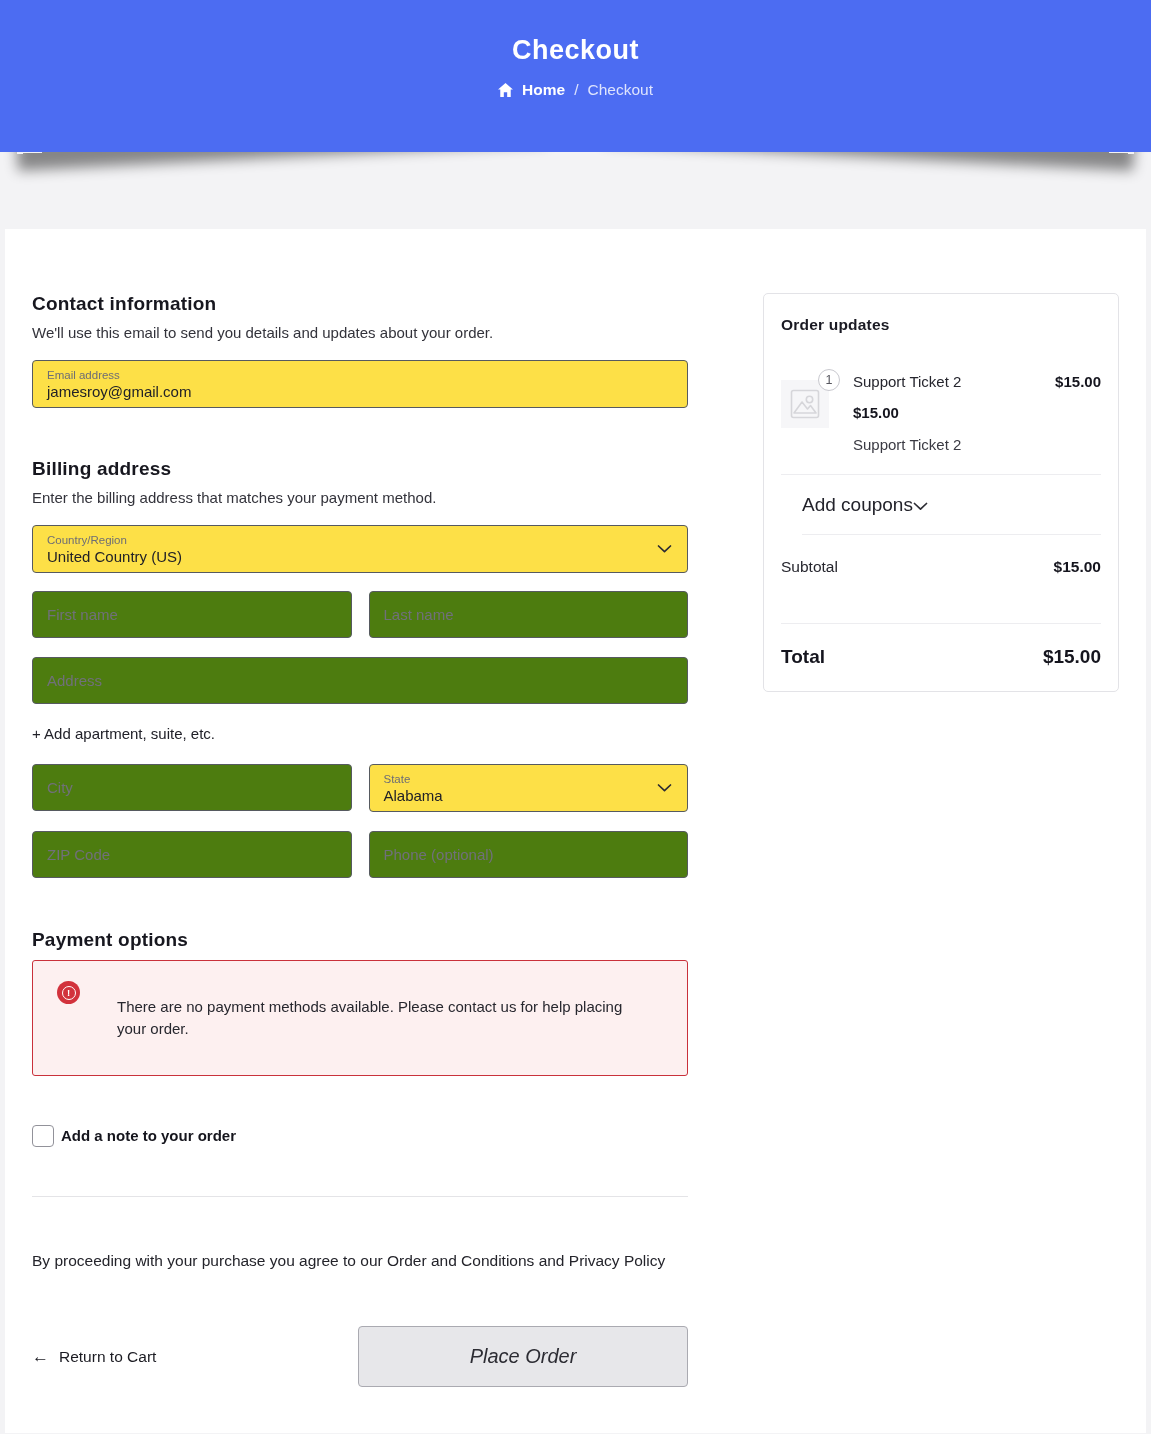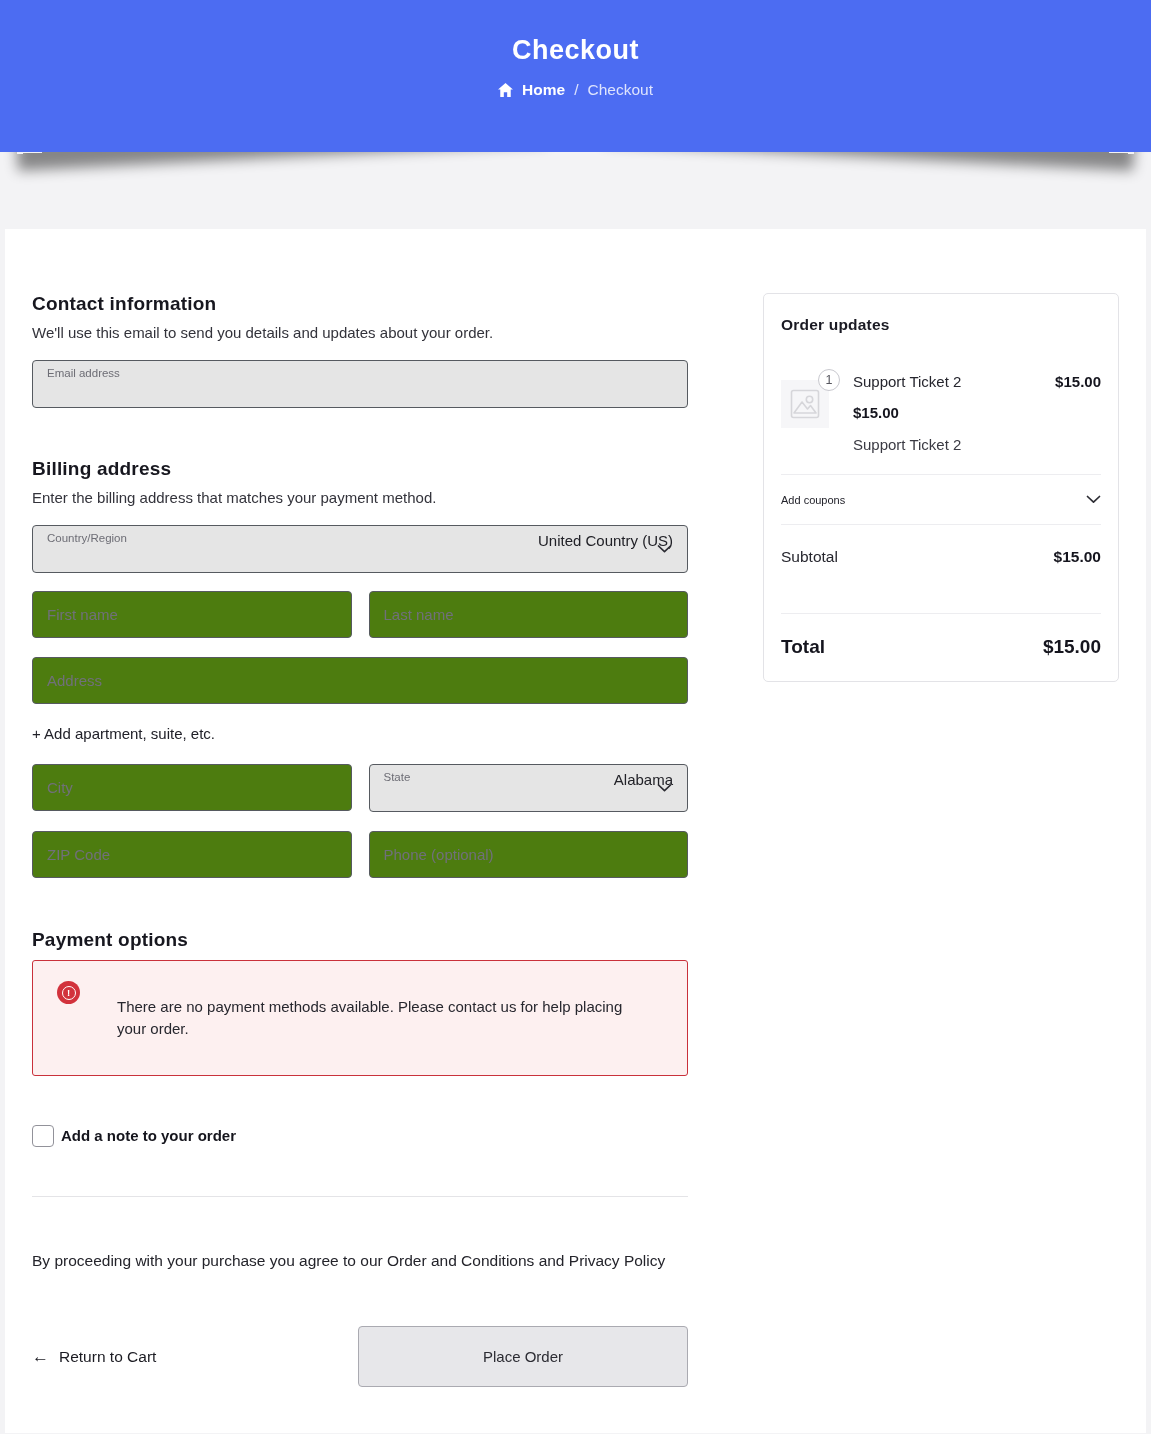--- a/index.html
+++ b/index.html
@@ -76,23 +76,23 @@
   }
 
   
   .field-box {
     position: relative;
     border: 1px solid #565a60;
     border-radius: 4px;
     height: 48px;
     padding: 6px 14px;
     display: flex;
-    flex-direction: row;
-    justify-content: space-between;
-    background: #e5e5e5;
+    flex-direction: column;
+    justify-content: center;
+    background: #fde047;
     cursor: text;
   }
   .field-box.select { cursor: pointer; }
   .f-label { font-size: 11.5px; color: #6d6d75; margin-bottom: 2px; }
   .f-value { font-size: 15px; color: #212127; }
   .chev {
     position: absolute;
     right: 15px;
     top: 50%;
     transform: translateY(-50%);
@@ -216,23 +216,24 @@
     text-decoration: none;
   }
   .arrow-ic { font-size: 17px; line-height: 1; }
   .place-order {
     width: 330px;
     height: 61px;
     background: #e7e7ea;
     border: 1px solid #aaaab1;
     border-radius: 4px;
     font-family: inherit;
-    font-size: 15px;
+    font-size: 20px;
     color: #2c2c33;
     cursor: pointer;
+    font-style: italic;
   }
 
   
   .summary {
     flex: none;
     width: 356px;
     align-self: flex-start;
     border: 1px solid #e3e3e7;
     border-radius: 5px;
     padding: 20px 17px 0;
@@ -282,27 +283,28 @@
     align-items: flex-start;
     font-size: 15px;
   }
   .item-name { color: #26262e; }
   .item-price { font-weight: 700; color: #15151e; }
   .unit-price { margin-top: 14px; font-size: 15px; font-weight: 700; color: #15151e; }
   .item-desc { margin-top: 15px; font-size: 15px; color: #3a3a43; }
 
   .coupons {
     display: flex;
-    justify-content: space-between;
+    justify-content: flex-start;
     align-items: center;
     padding: 19px 0 18px;
     border-bottom: 1px solid #ededf0;
-    font-size: 11px;
+    font-size: 19px;
     color: #23232b;
     cursor: pointer;
+    margin-left: 21px;
   }
   .subtotal-row {
     display: flex;
     justify-content: space-between;
     padding: 23px 0 47px;
     border-bottom: 1px solid #ededf0;
     font-size: 15.5px;
     color: #26262e;
   }
   .subtotal-row .amount { font-weight: 700; color: #15151e; }
@@ -334,20 +336,21 @@
 
 <main class="content">
 
   <section class="form-col">
 
     <h2 class="section-heading">Contact information</h2>
     <p class="sub">We'll use this email to send you details and updates about your order.</p>
 
     <div class="field-box email-box">
       <span class="f-label">Email address</span>
+      <span class="f-value">jamesroy@gmail.com</span>
     </div>
 
     <h2 class="section-heading billing-h">Billing address</h2>
     <p class="sub">Enter the billing address that matches your payment method.</p>
 
     <div class="field-box select country-box">
       <span class="f-label">Country/Region</span>
       <span class="f-value">United Country (US)</span>
       <span class="chev">
         <svg width="15" height="9" viewBox="0 0 15 9" fill="none" xmlns="http://www.w3.org/2000/svg">

